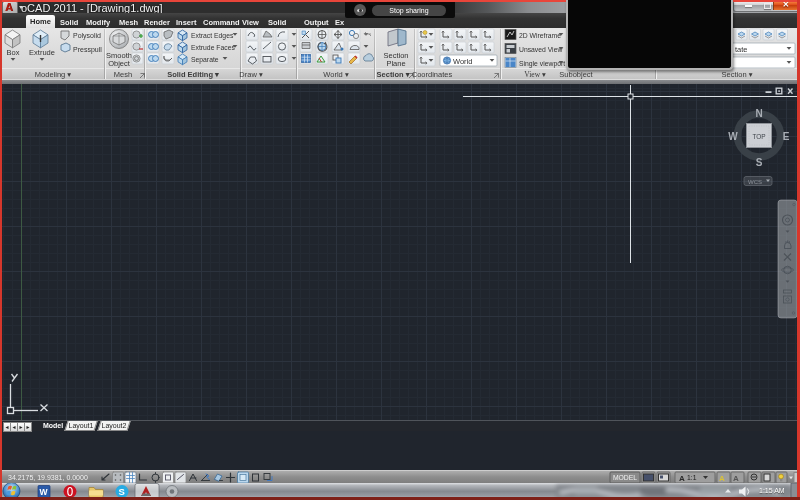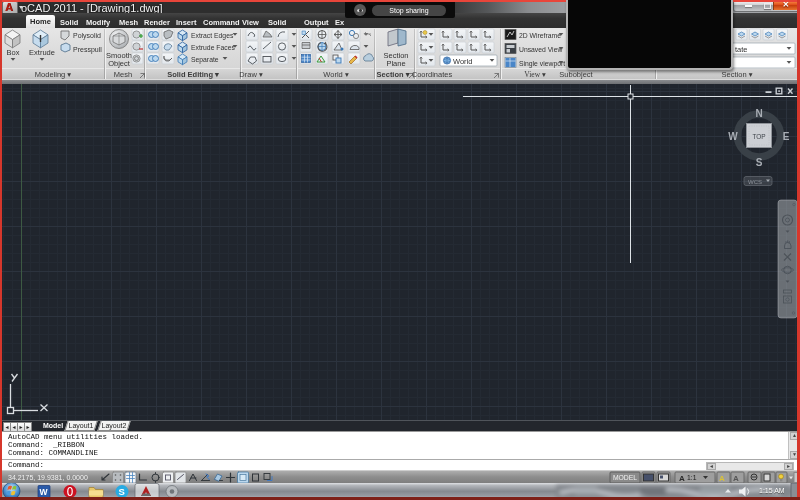--- a/index.html
+++ b/index.html
@@ -413,35 +413,20 @@
      <div class="navbtn" style="left:24px;">►</div>
      <div id="tab-model">Model</div>
      <div class="laytab" style="left:66px;width:30px;">
         <span>Layout1</span>
       </div>
      <div class="laytab" style="left:99px;width:30px;">
         <span>Layout2</span>
       </div>
   </div>
 
-  <div class="abs" id="cmd">
-     <div class="line" style="top:1px;">AutoCAD menu utilities loaded.</div>
-     <div class="line" style="top:9px;">Command:  _RIBBON</div>
-     <div class="line" style="top:17px;">Command: COMMANDLINE</div>
-     <div id="cmd-div"></div>
-     <div class="line" style="top:29px;">Command:</div>
-     <div id="vscroll">
-        <div class="ar" style="top:0;">▲</div>
-        <div class="ar" style="bottom:0;">▼</div>
-      </div>
-     <div id="hscroll">
-        <div class="ar" style="left:0;">◄</div>
-        <div class="ar" style="right:0;">►</div>
-      </div>
-  </div>
 
   <div class="abs" id="status">
      <div id="coords">34.2175, 19.9381, 0.0000</div>
      <svg class="abs" style="left:0;top:0;" width="800" height="13">
 <g font-family="Liberation Sans, sans-serif">
 <g stroke-linecap="round">
 <path d="M102 9 l7 -6 M102 9 l3 0 M102 9 l0 -3" stroke="#2e3338" stroke-width="1.1" fill="none"></path>
 <rect x="112.5" y="1" width="11" height="11" rx="1" fill="#b8bcc0" stroke="#888" stroke-width="0.8"></rect>
 <g fill="#555">
               <circle cx="115.5" cy="4" r="0.8"></circle>

